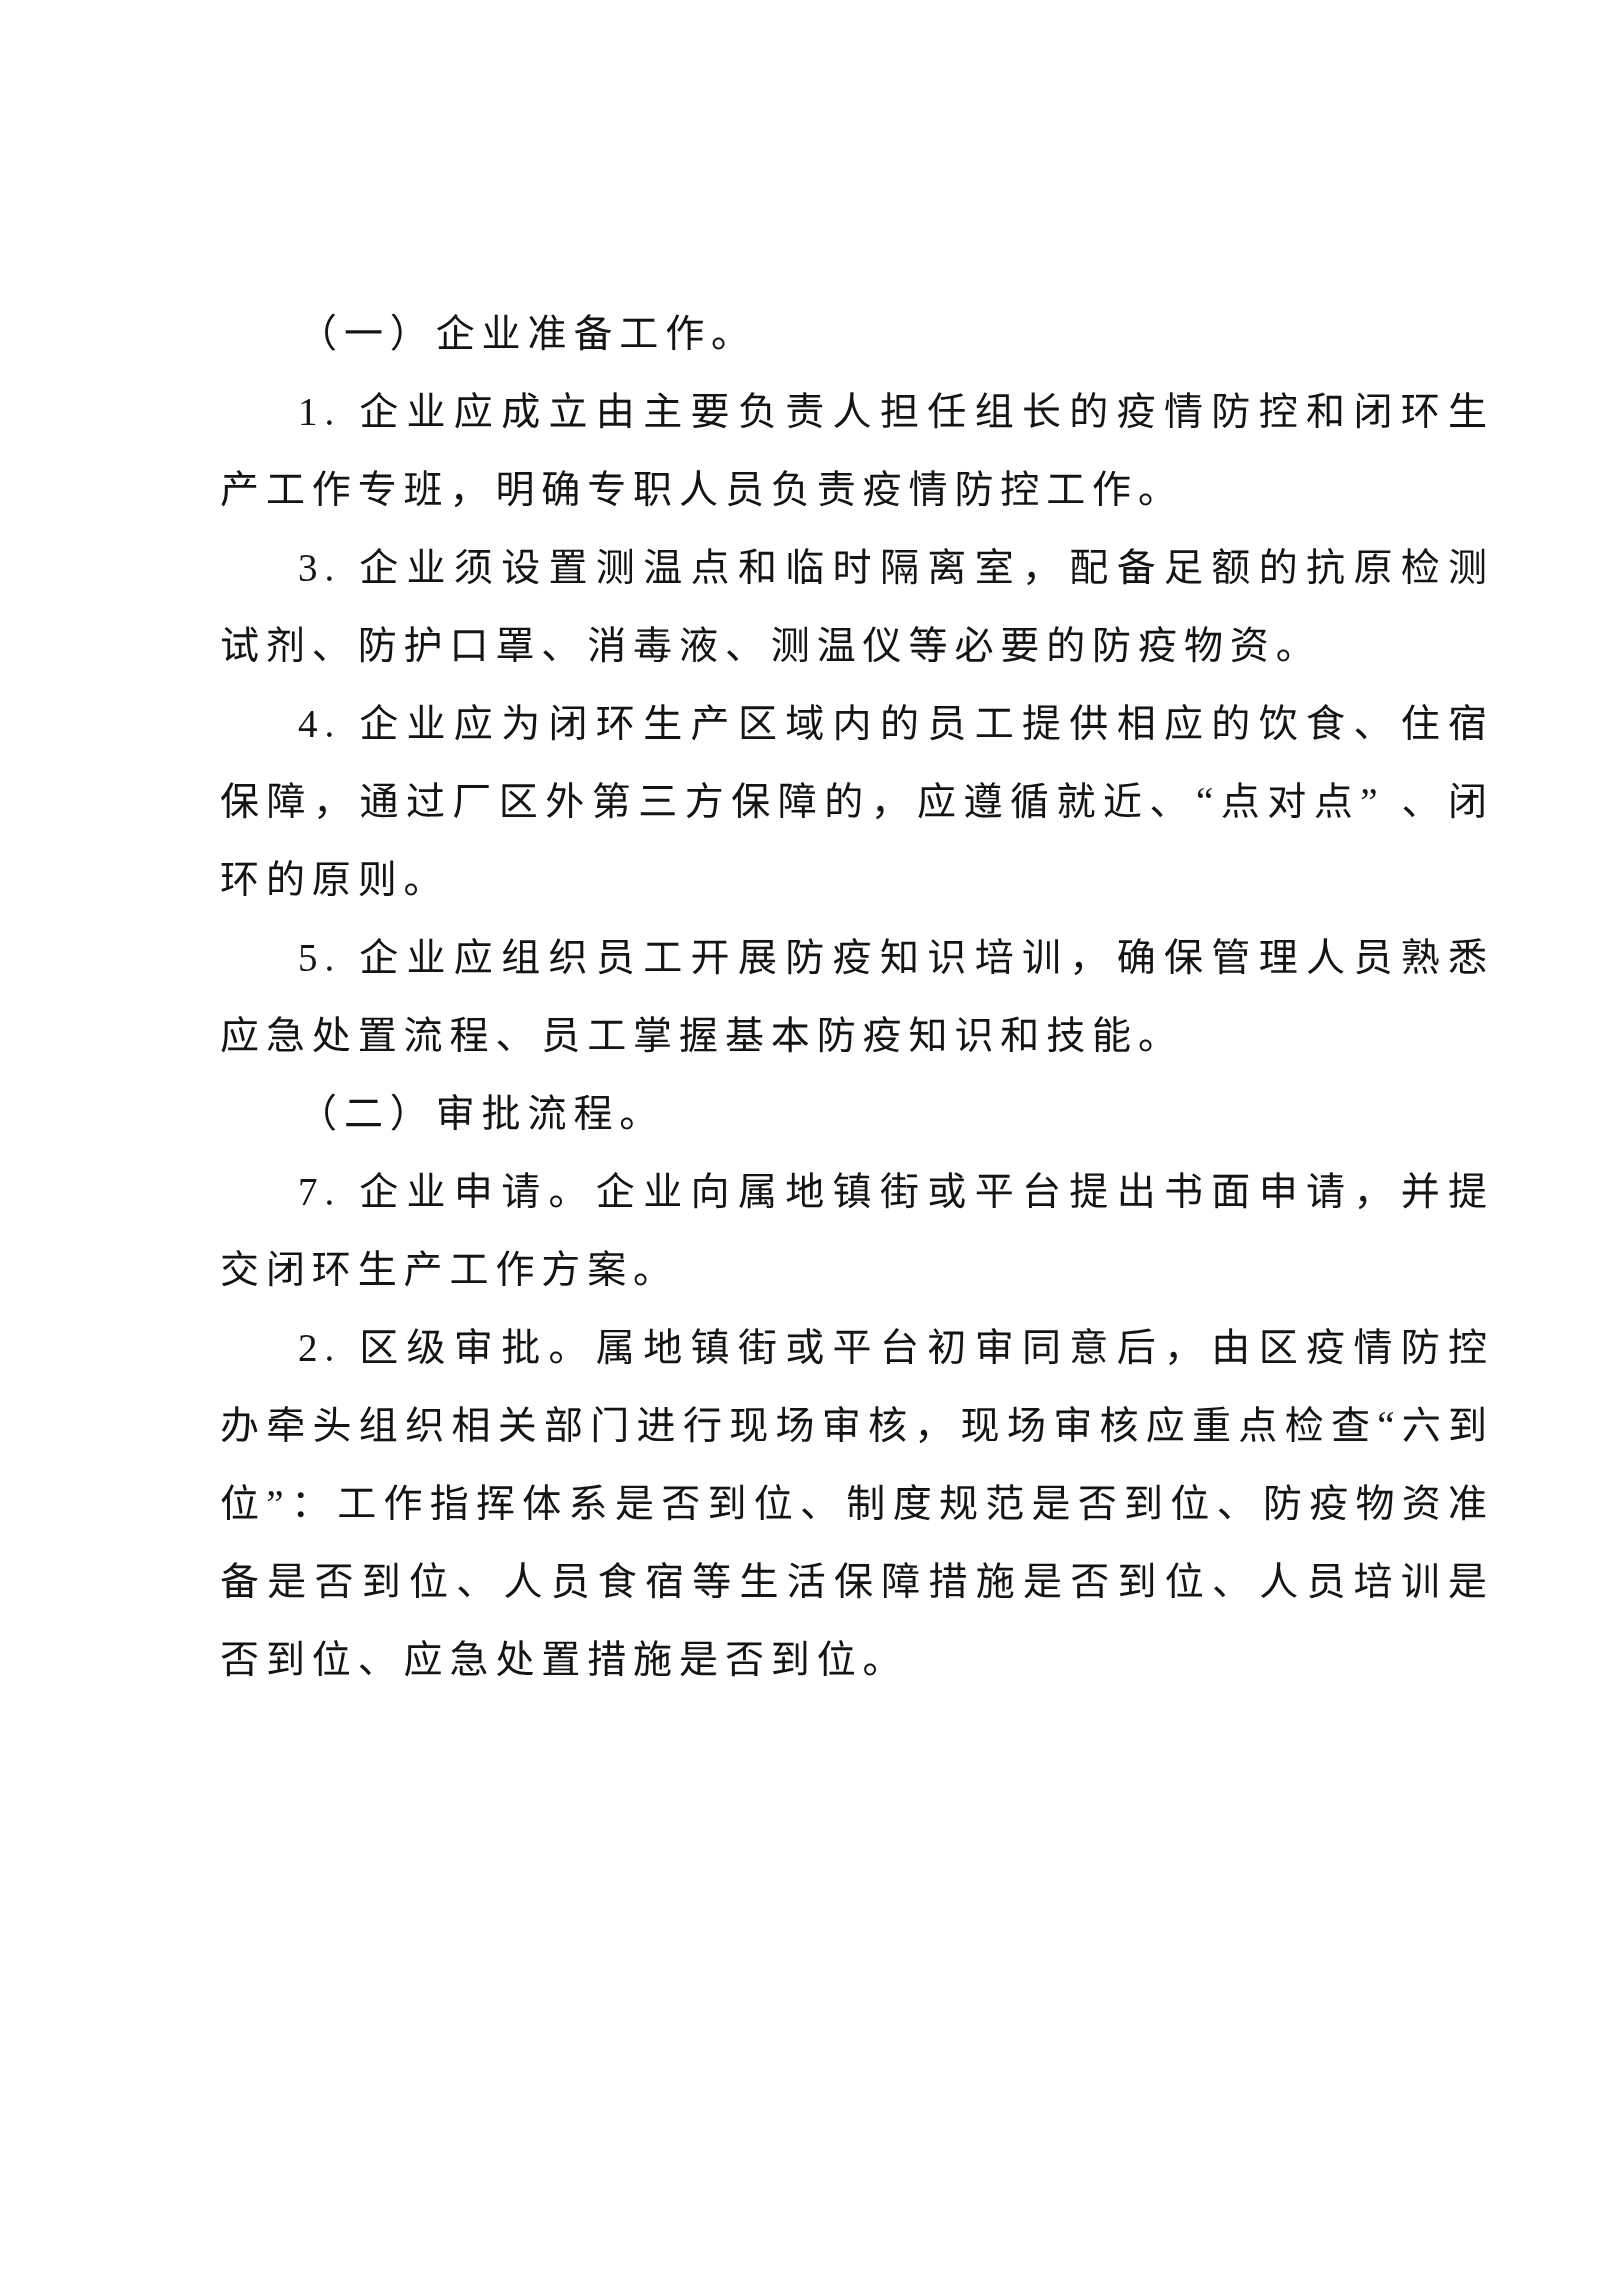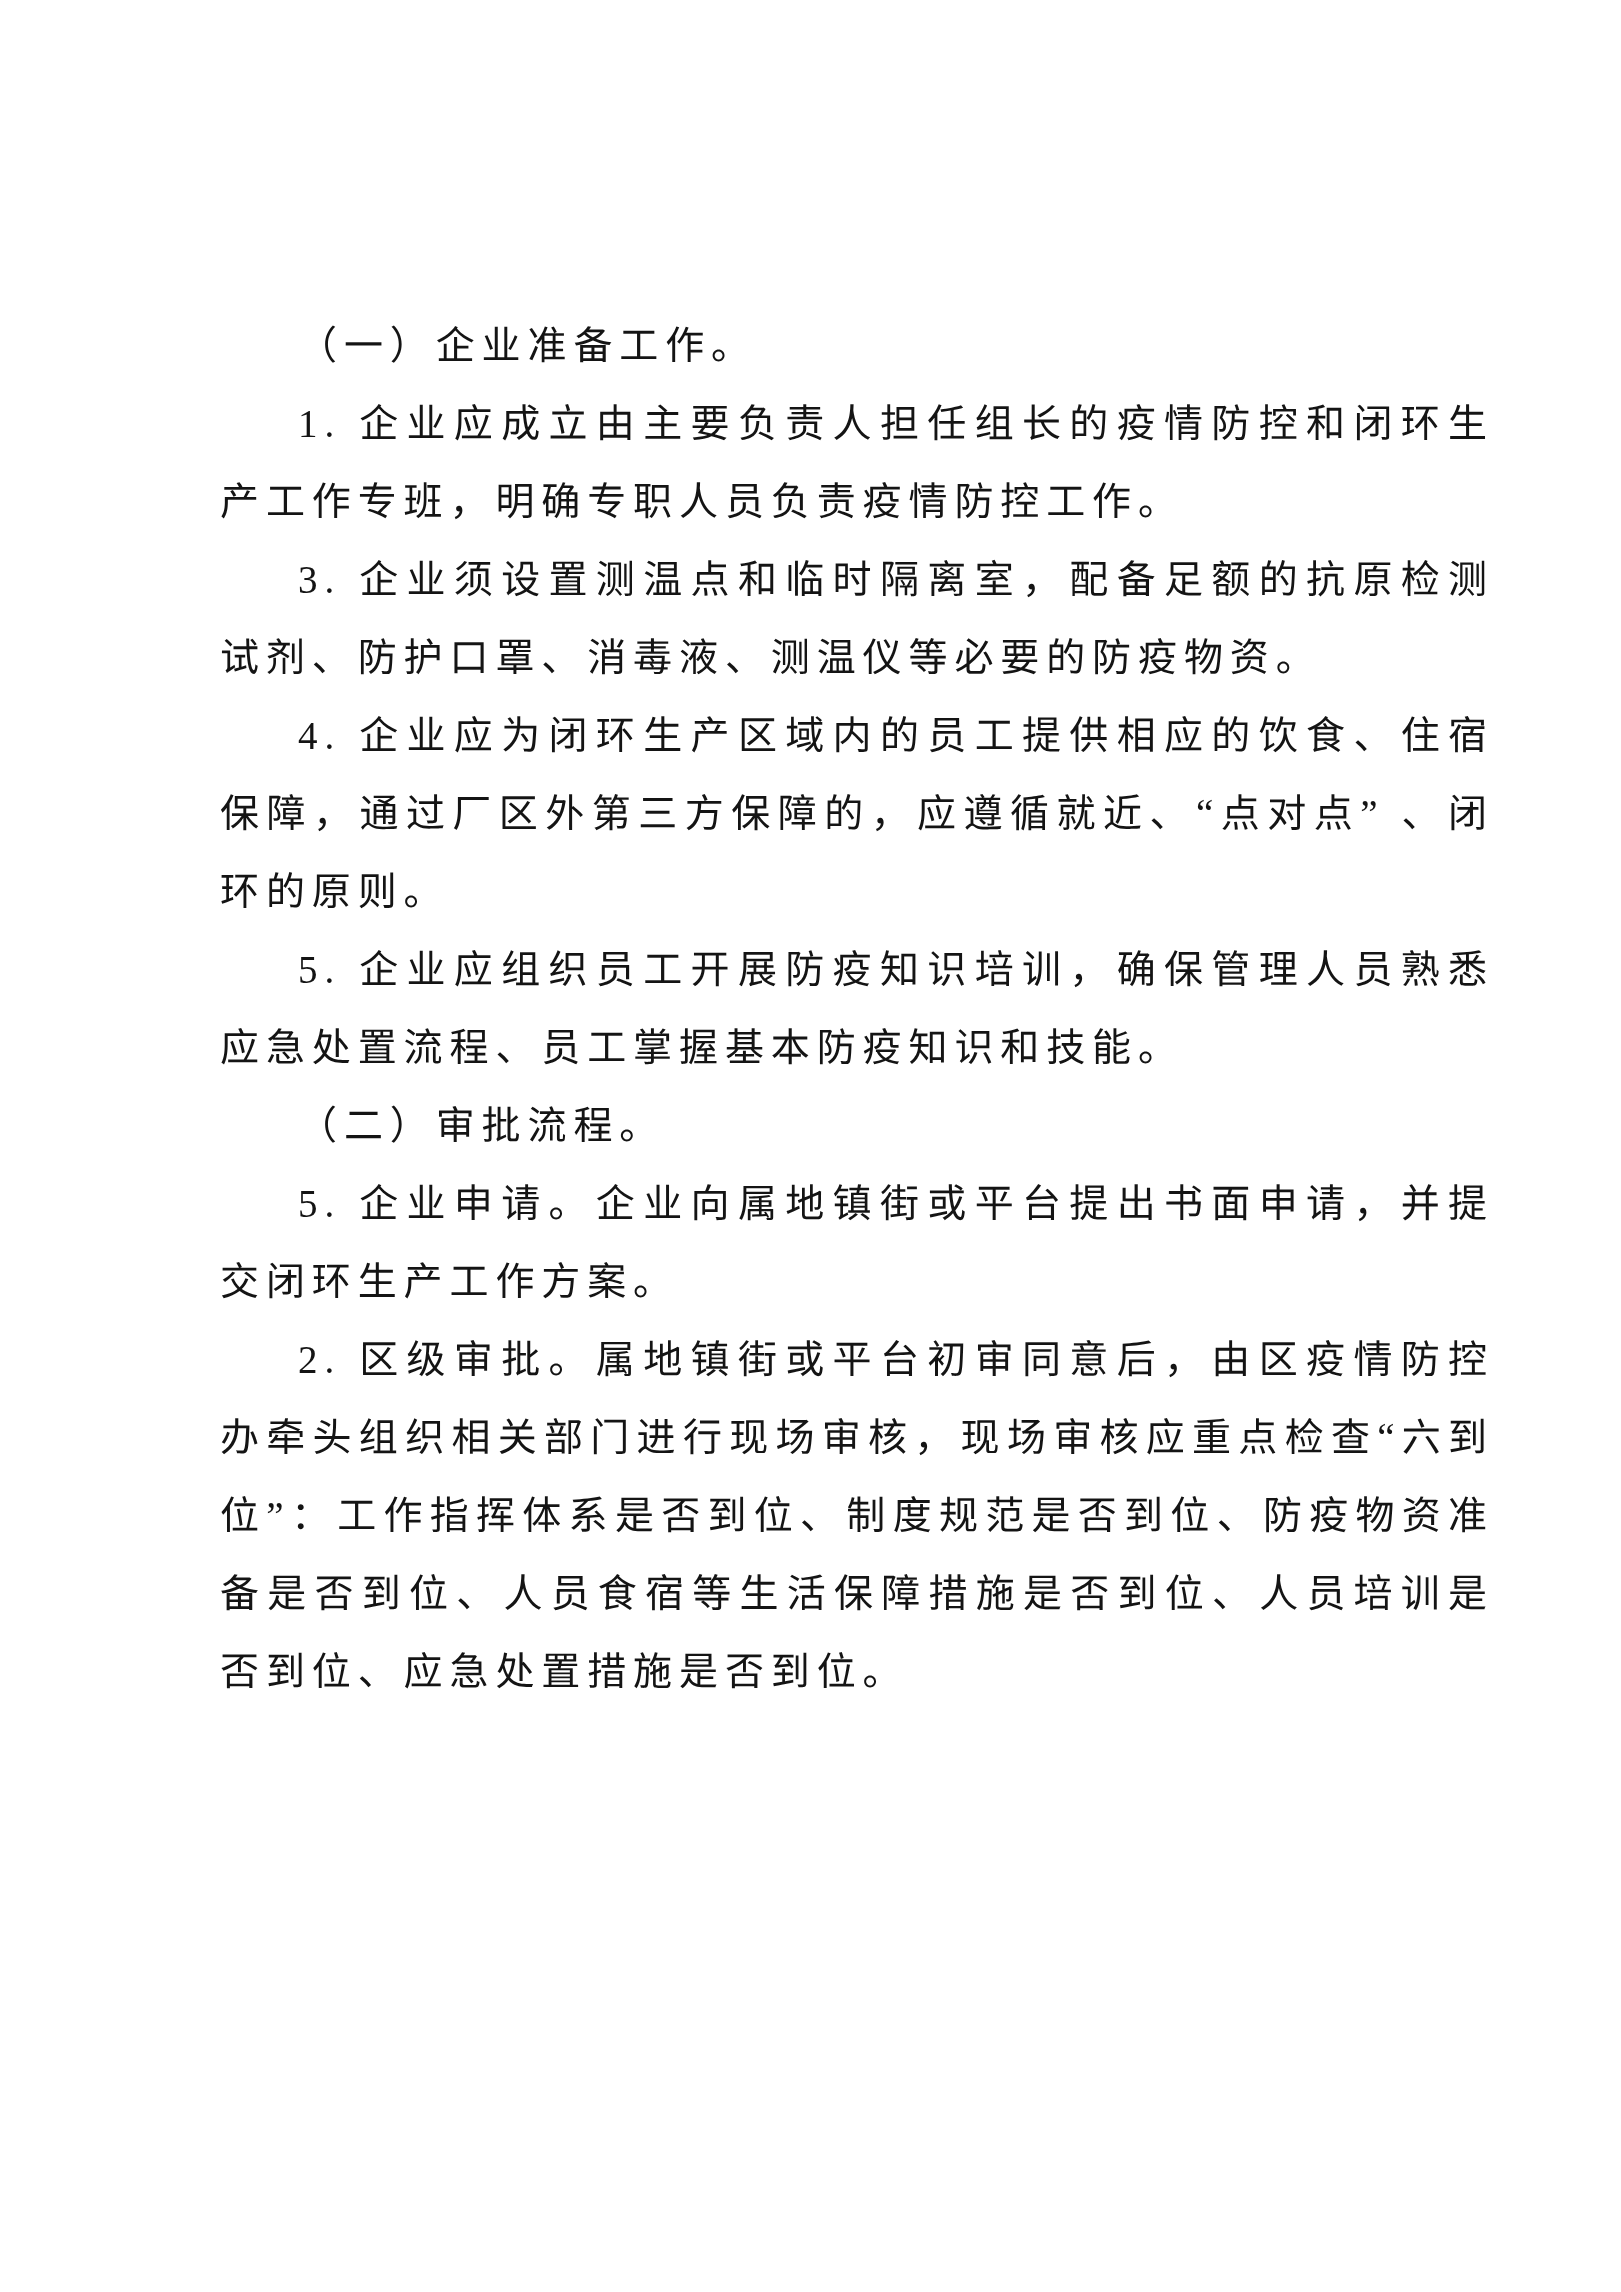--- a/index.html
+++ b/index.html
@@ -9,21 +9,21 @@
   body {
     width: 1621px;
     height: 2293px;
     position: relative;
     background: #ffffff;
     font-family: "Liberation Serif", "DejaVu Serif", serif;
   }
   .page {
     position: absolute;
     left: 0;
-    top: 16px;
+    top: 4px;
     width: 1621px;
     height: 2244px;
     background: #ffffff;
     overflow: hidden;
   }
   .doc-body {
     position: absolute;
     left: 220px;
     top: 291px;
     width: 1274px;
@@ -54,18 +54,18 @@
 
 
       <p class="para">3. 企业须设置测温点和临时隔离室，配备足额的抗原检测试剂、防护口罩、消毒液、测温仪等必要的防疫物资。</p>
 
       <p class="para">4. 企业应为闭环生产区域内的员工提供相应的饮食、住宿保障，通过厂区外第三方保障的，应遵循就近、“点对点” 、闭环的原则。</p>
 
       <p class="para">5. 企业应组织员工开展防疫知识培训，确保管理人员熟悉应急处置流程、员工掌握基本防疫知识和技能。</p>
 
       <p class="para">（二）审批流程。</p>
 
-      <p class="para">5. 企业申请。企业向属地镇街或平台提出书面申请，并提交闭环生产工作方案。</p>
+      <p class="para">7. 企业申请。企业向属地镇街或平台提出书面申请，并提交闭环生产工作方案。</p>
 
       <p class="para">2. 区级审批。属地镇街或平台初审同意后，由区疫情防控办牵头组织相关部门进行现场审核，现场审核应重点检查“六到位”：工作指挥体系是否到位、制度规范是否到位、防疫物资准备是否到位、人员食宿等生活保障措施是否到位、人员培训是否到位、应急处置措施是否到位。</p>
     </div>
 </div>
 
 
 </body></html>

